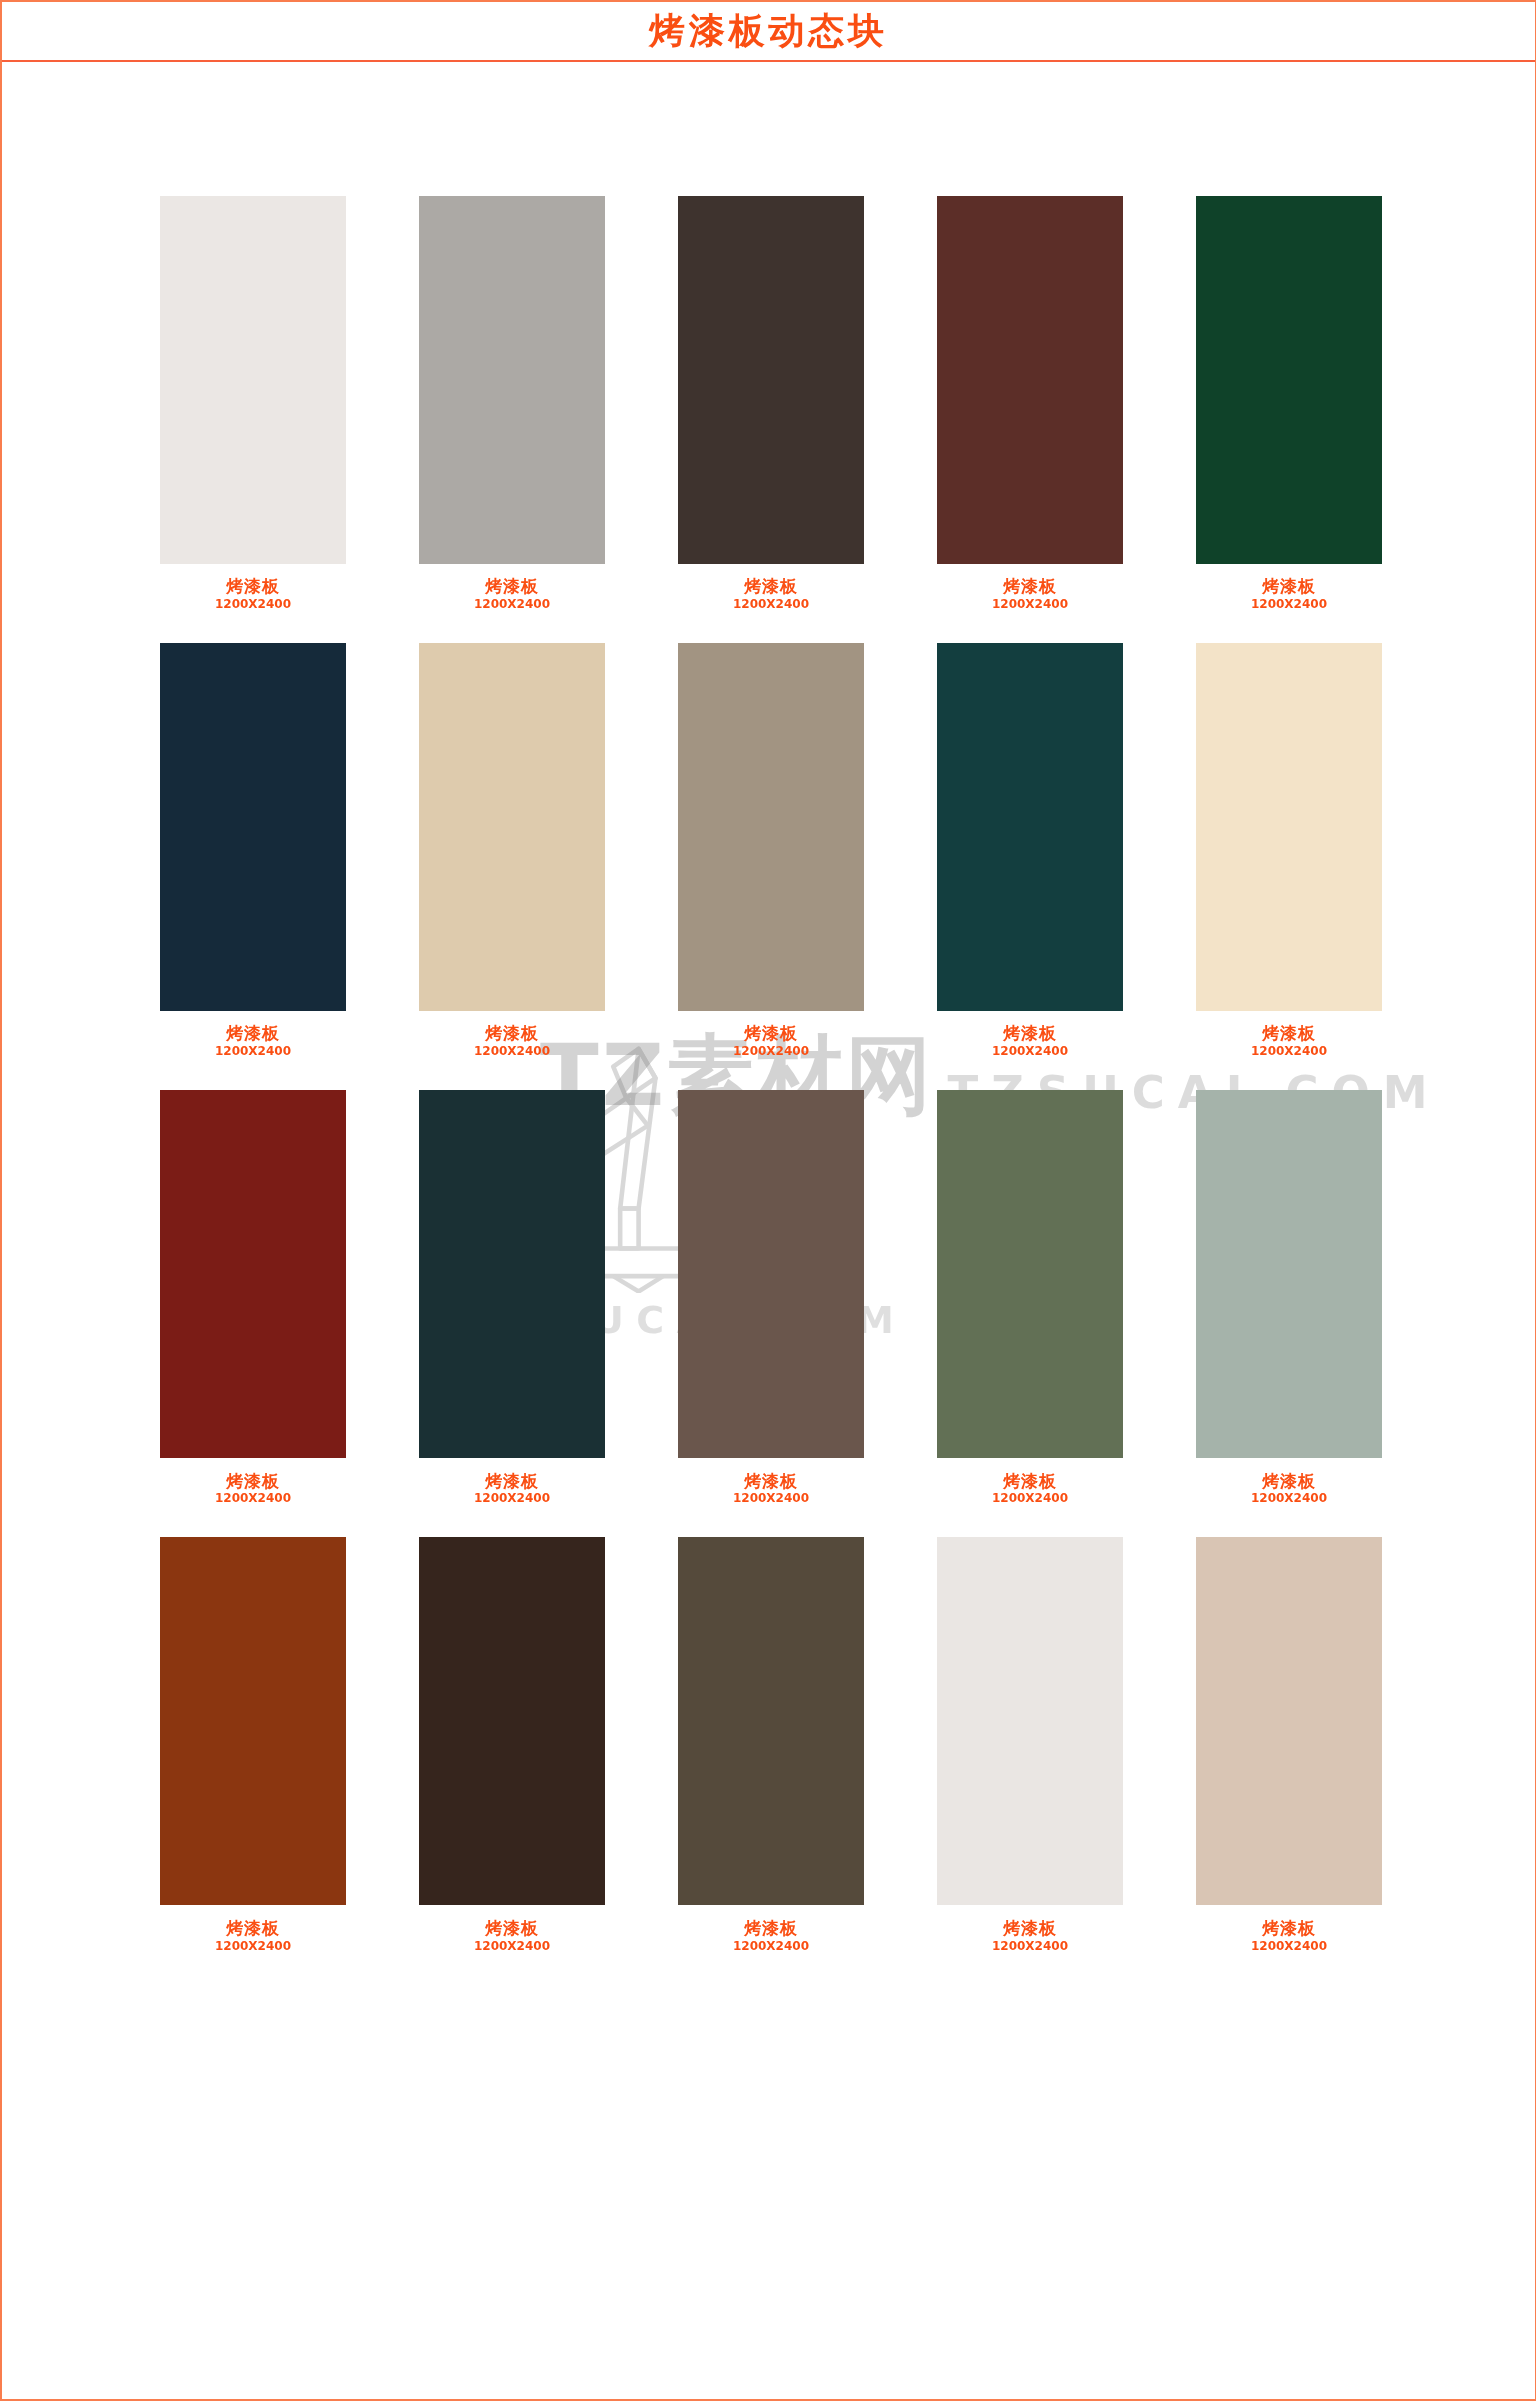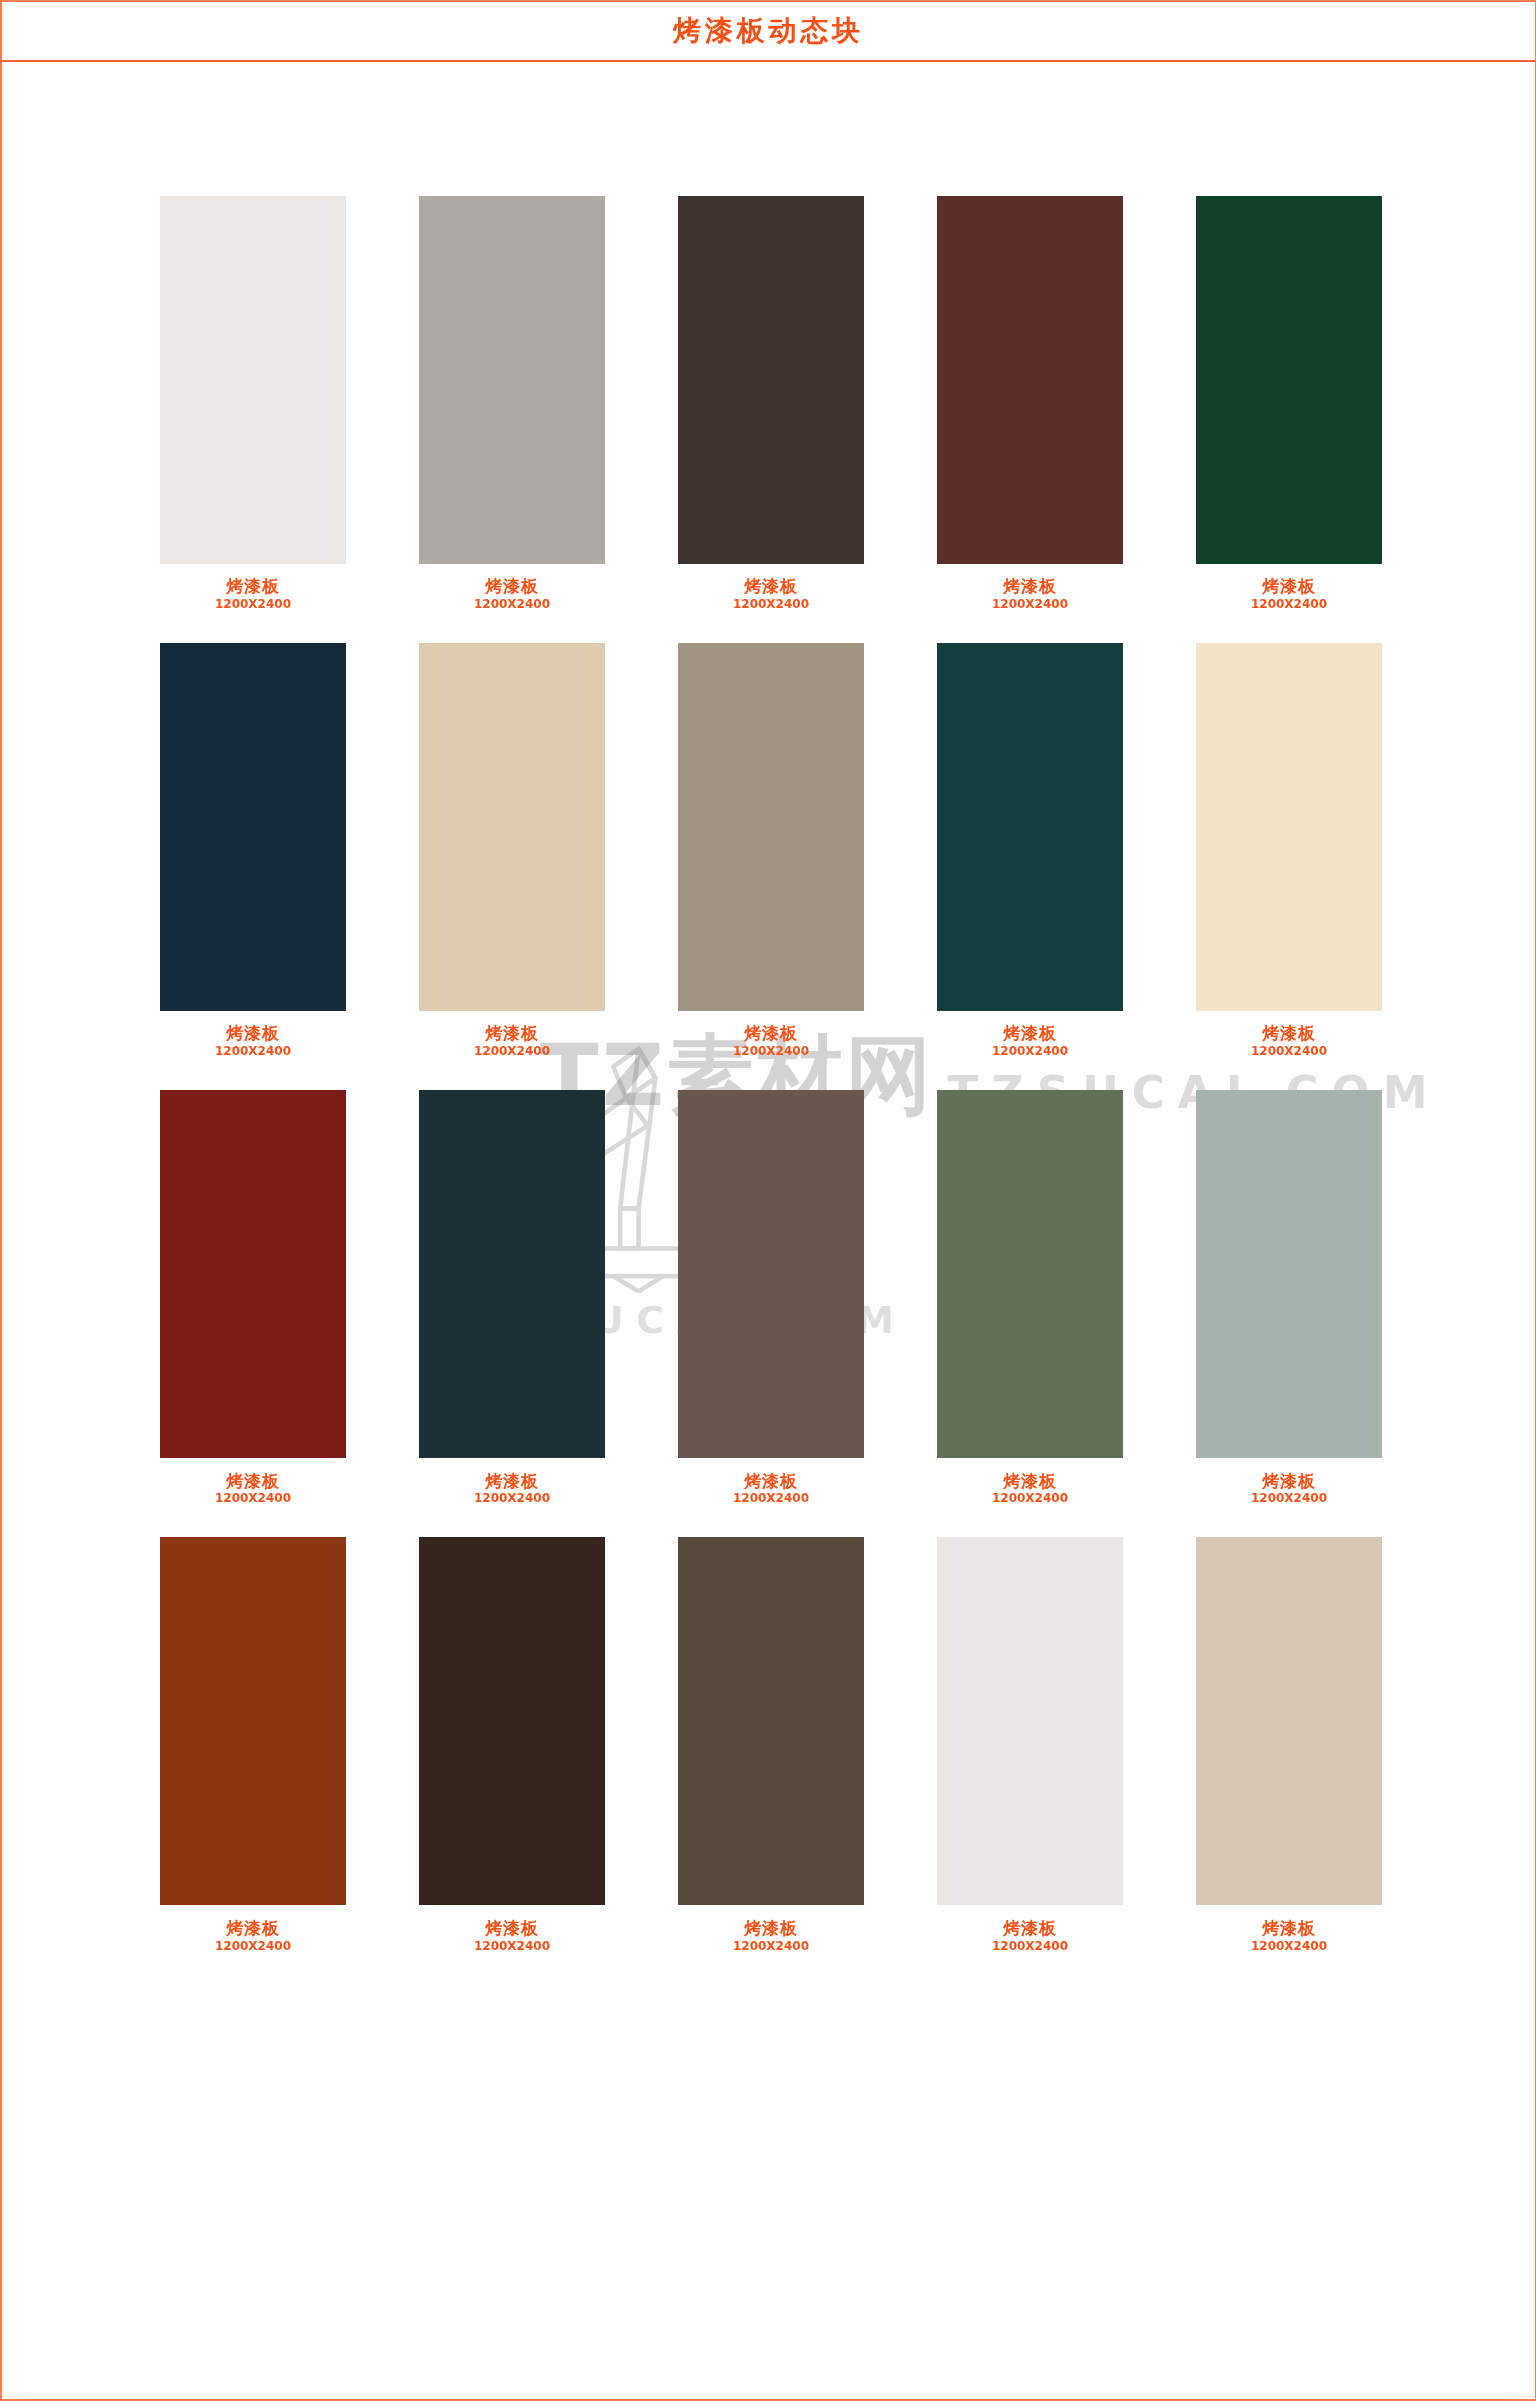--- a/index.html
+++ b/index.html
@@ -30,21 +30,21 @@
     height: 60px;
     box-sizing: border-box;
     border-bottom: 2.3px solid #f8603a;
     display: flex;
     align-items: center;
     justify-content: center;
     background: #ffffff;
     z-index: 5;
   }
   .header-title {
-    font-size: 28px;
+    font-size: 36px;
     font-weight: bold;
     color: #fa4e12;
     letter-spacing: 3.8px;
     line-height: 1;
     white-space: nowrap;
   }
 
   
   .watermark-layer {
     position: absolute;

